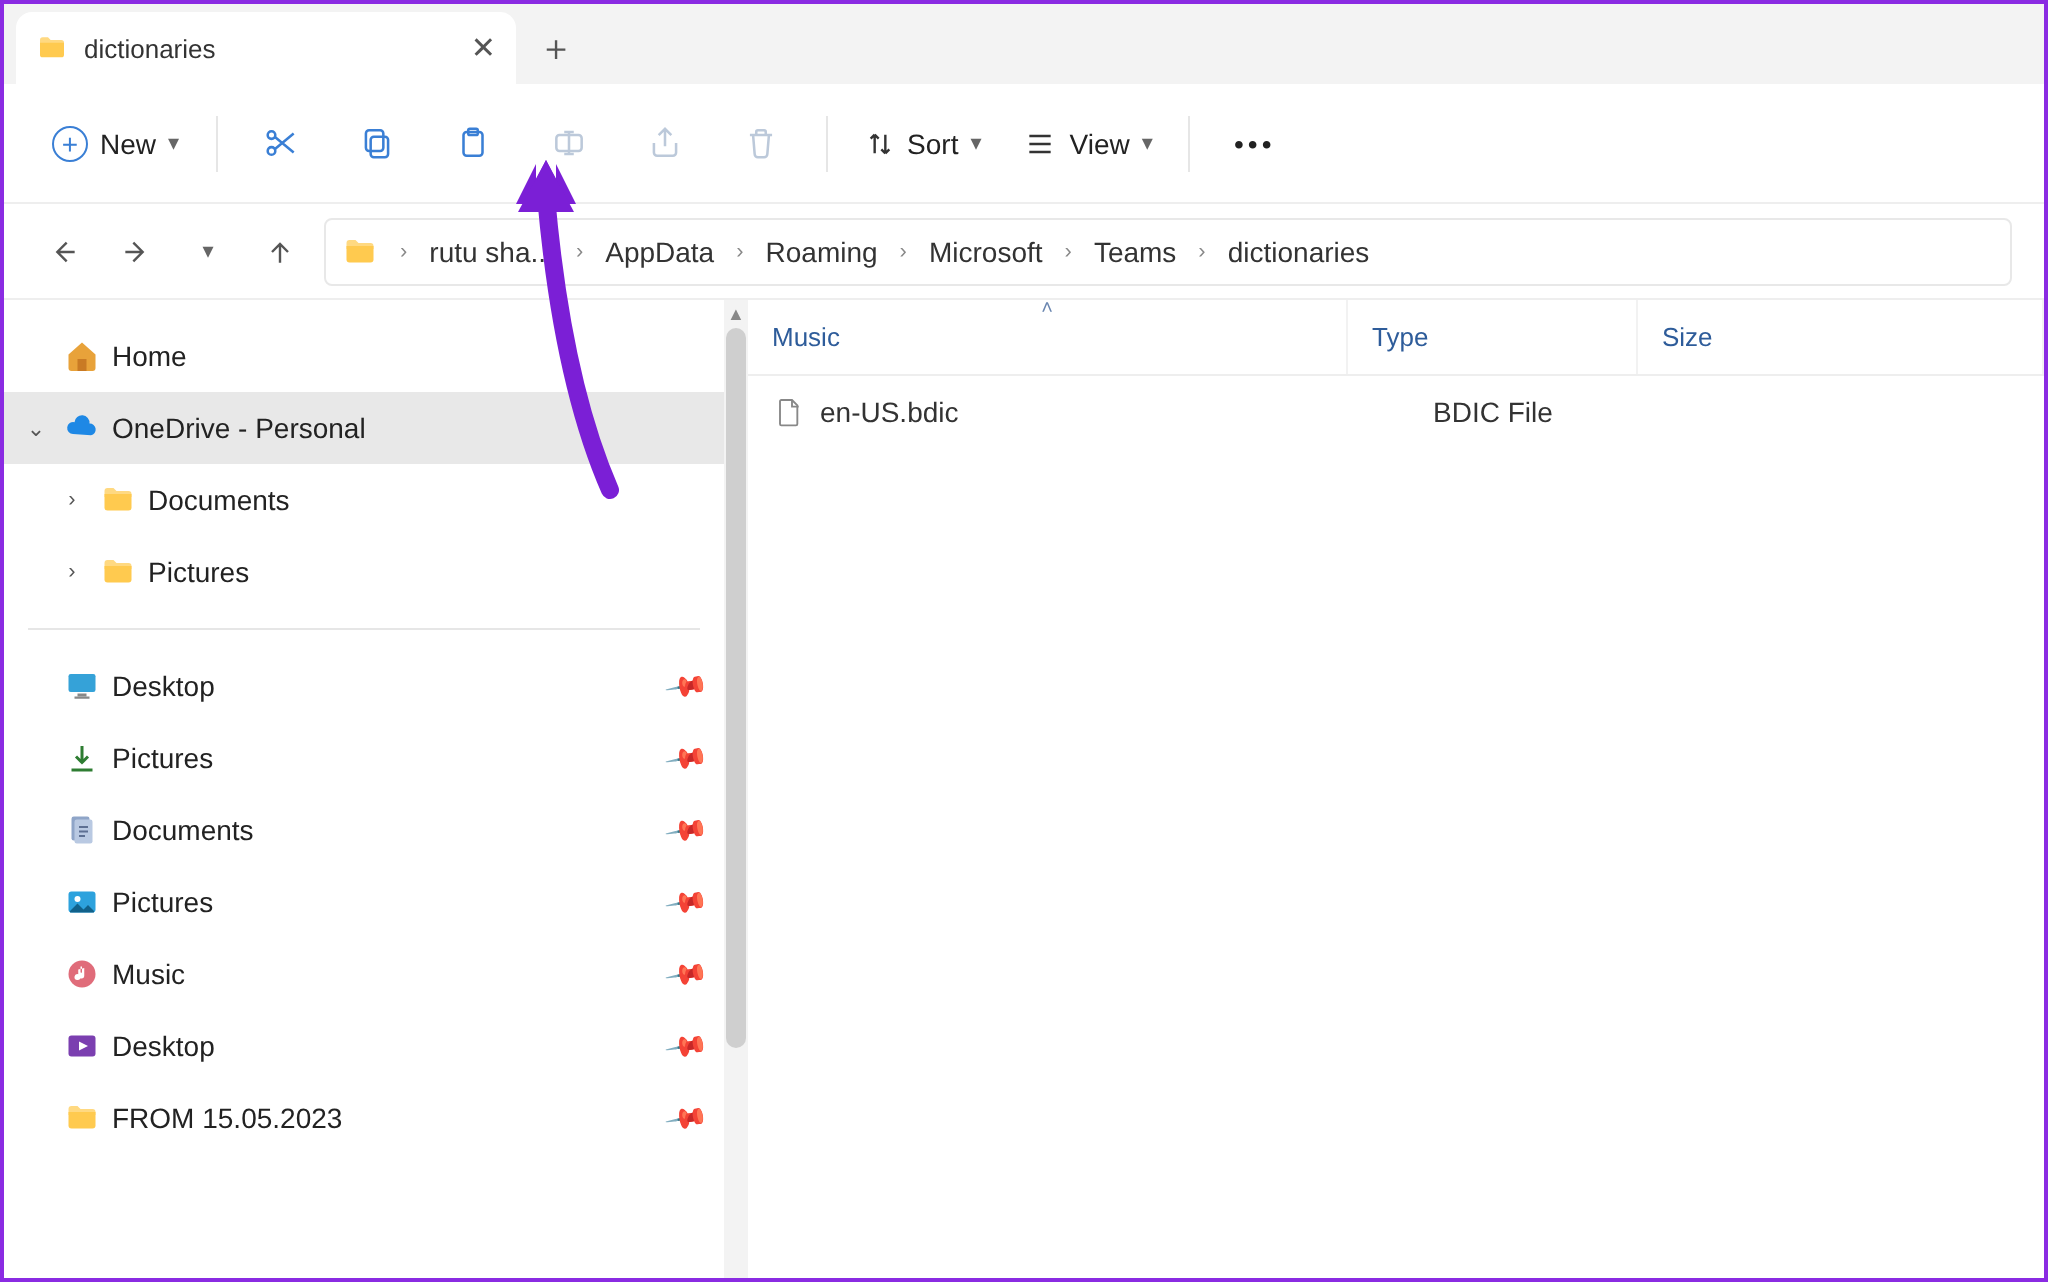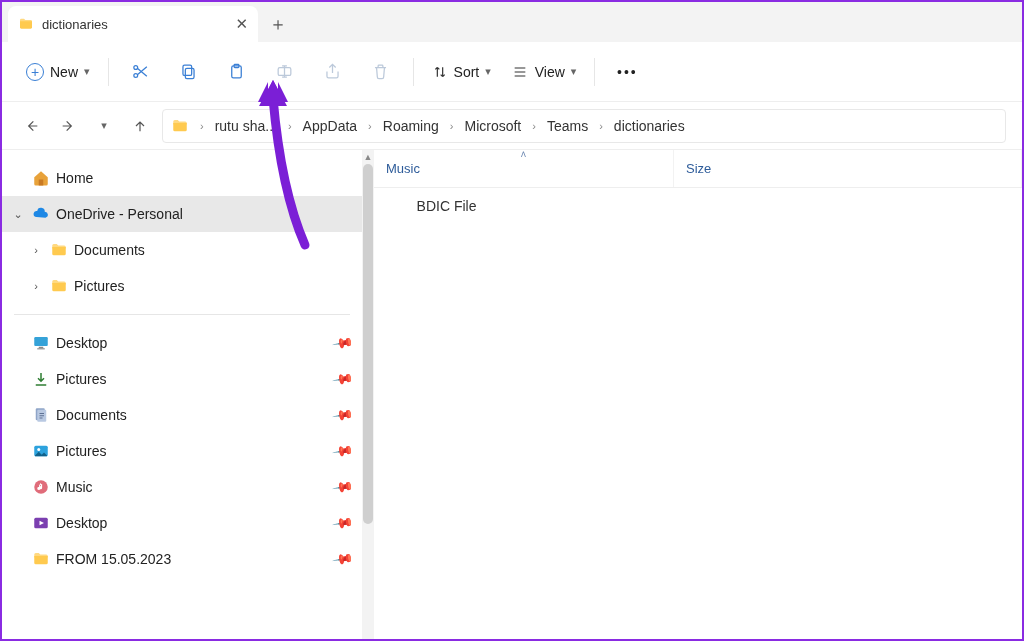--- a/index.html
+++ b/index.html
@@ -339,26 +339,38 @@
       <div class="thumb" style="height:360px;"></div>
     </div>
     </div>
 
     <div class="content">
       <div class="colhead">
         <div class="col col-name">
           <span class="sort-ind">˄</span>
           <span>Music</span>
         </div>
+        <div class="col col-type">
+          <span>Type</span>
+        </div>
         <div class="col col-size">
           <span>Size</span>
         </div>
       </div>
 
       <div class="filerow">
+        <div class="cell c-name">
+          <span class="file-ico">
+            <svg width="16" height="16" viewBox="0 0 24 24" fill="none" stroke="#888" stroke-width="1.4">
+                <path d="M7 3h8l4 4v14a1 1 0 0 1-1 1H7a1 1 0 0 1-1-1V4a1 1 0 0 1 1-1z" fill="#fff"></path>
+                <path d="M15 3v5h5"></path>
+              </svg>
+          </span>
+          <span>en-US.bdic</span>
+        </div>
         <div class="cell c-type">BDIC File</div>
         <div class="cell"></div>
       </div>
     </div>
   </div>
 </div>
 
 <div class="annot" style="left:253px; top:80px;">
   <svg width="70" height="180">
     <defs></defs>

